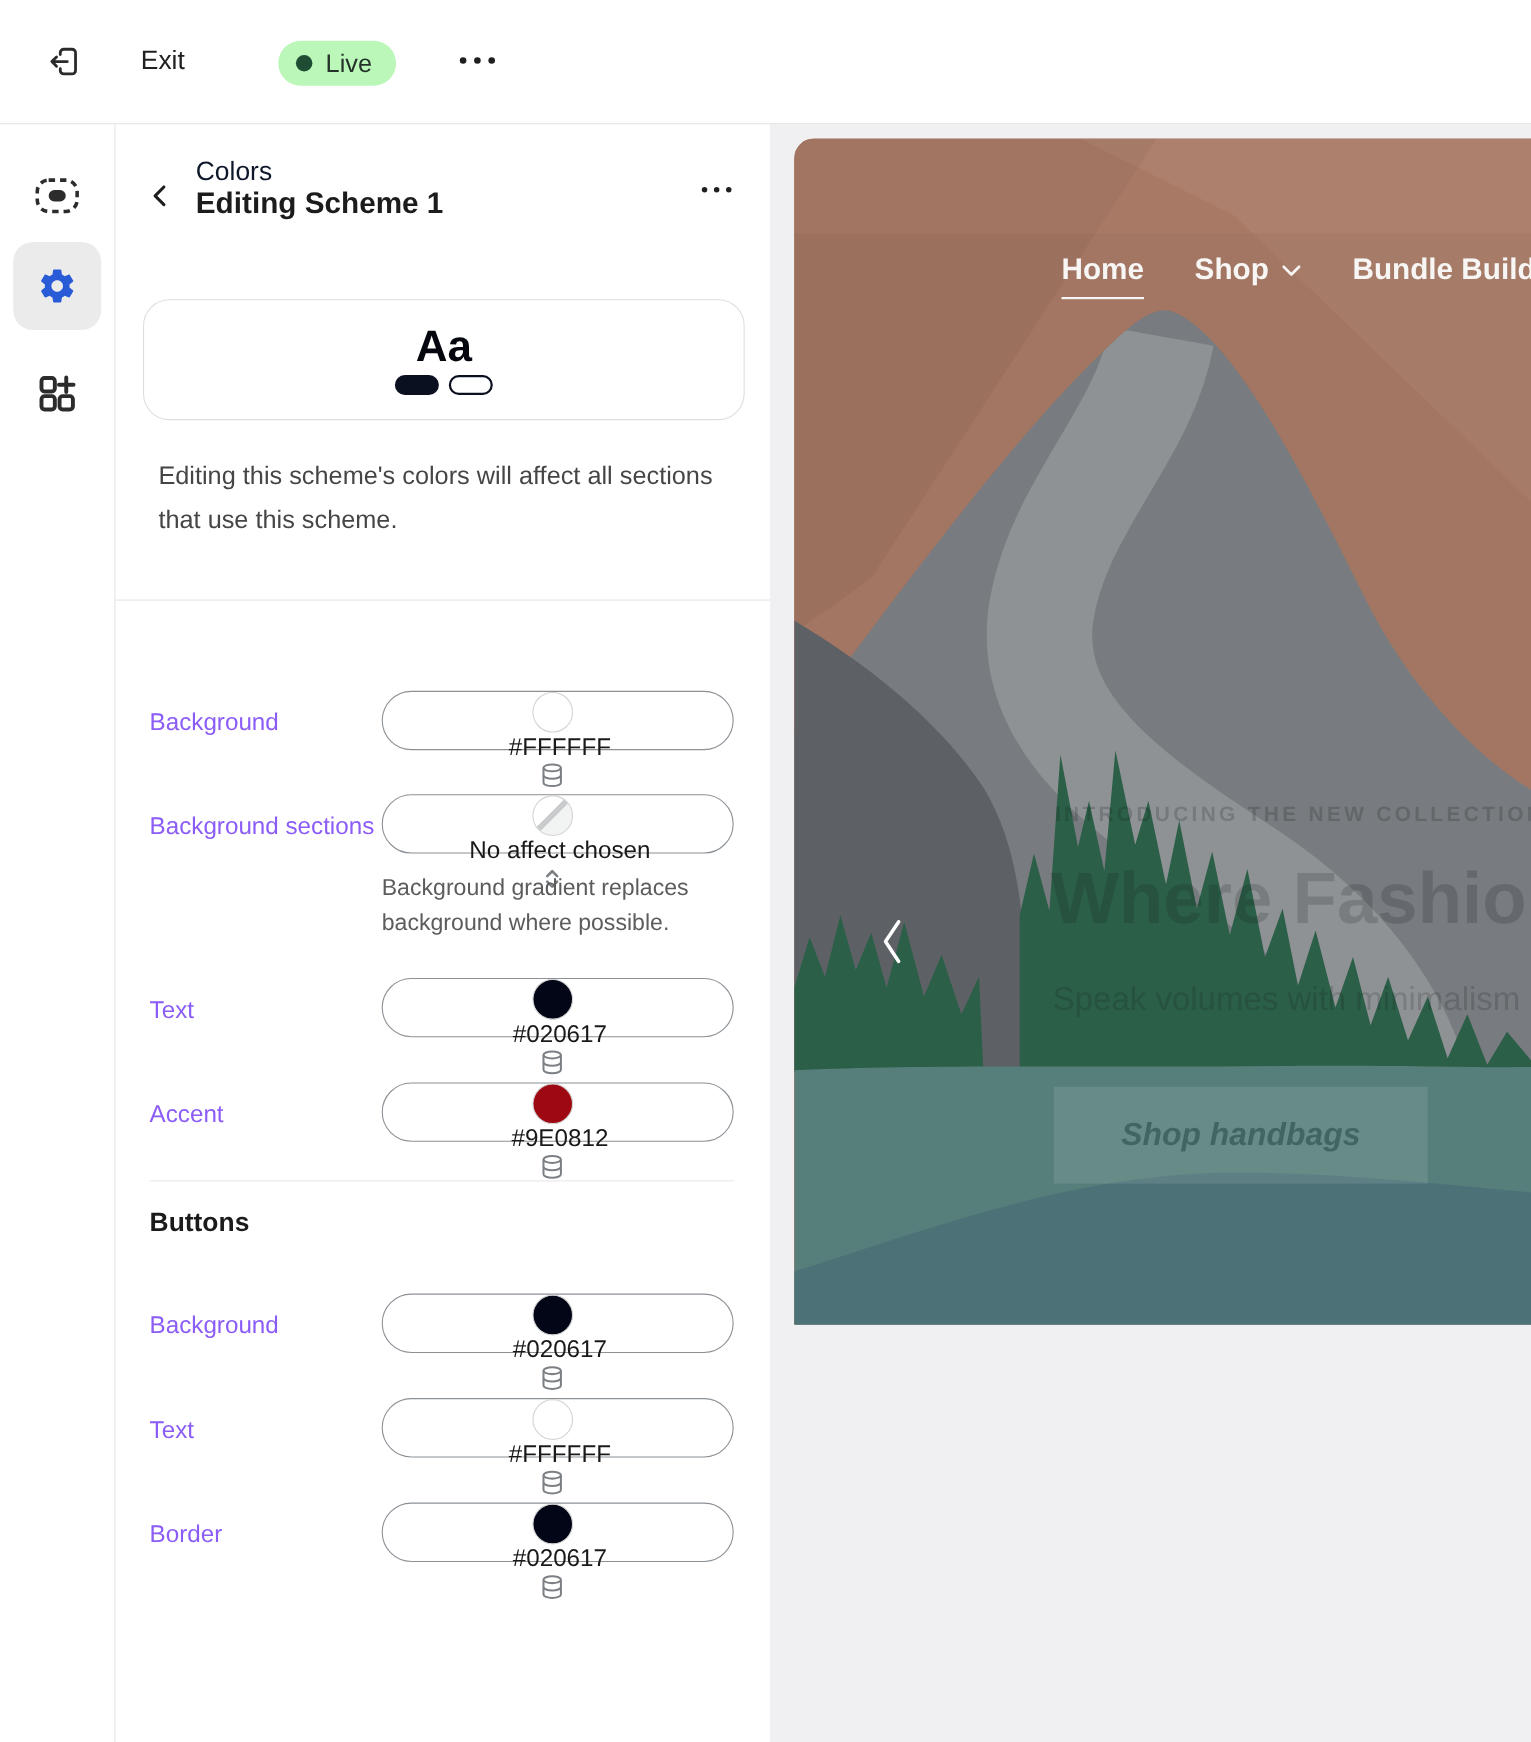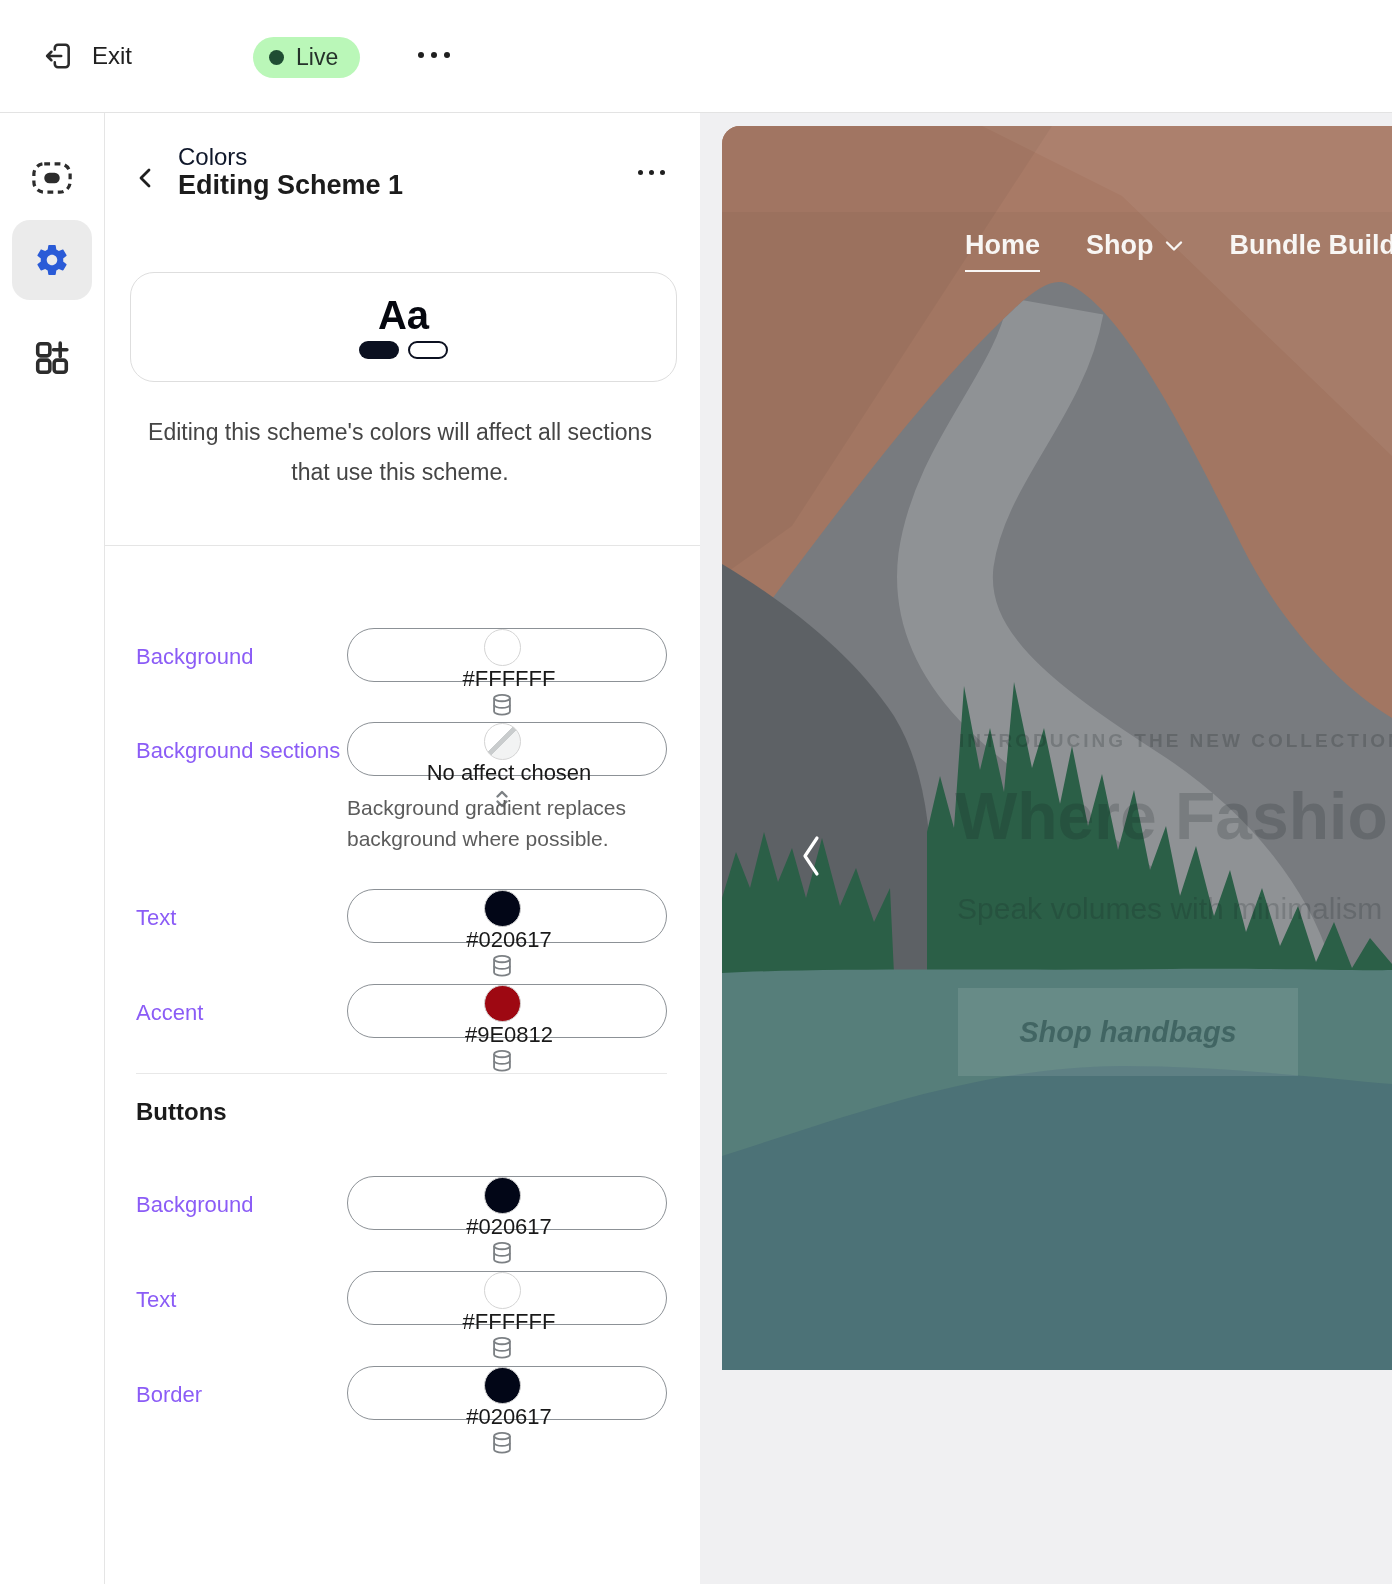--- a/index.html
+++ b/index.html
@@ -5,21 +5,21 @@
   html,body{margin:0;padding:0;}
   body{
     width:1392px;height:1584px;position:relative;overflow:hidden;
     font-family:"Liberation Sans",sans-serif;background:#ffffff;color:#1a1a1a;
     -webkit-font-smoothing:antialiased;
   }
   
   .topbar{position:absolute;left:0;top:0;width:1392px;height:112px;background:#fff;
     border-bottom:1px solid #e3e3e3;display:flex;align-items:center;z-index:5;}
   .exit-btn{display:flex;align-items:center;gap:18px;margin-left:42px;cursor:pointer;}
-  .exit-btn .label{font-size:24px;font-weight:500;color:#202020;}
+  .exit-btn .label{font-size:24px;font-weight:500;color:#202020;margin-left:36px;}
   .live-badge{position:absolute;left:253px;top:37px;height:41px;padding:0 22px 0 16px;
     border-radius:21px;display:flex;align-items:center;gap:12px;font-size:23px;font-weight:500;color:#25322a;}
   .live-dot{width:15px;height:15px;border-radius:50%;}
   .topbar-menu{position:absolute;left:410px;top:44px;display:flex;gap:7px;cursor:pointer;padding:8px;}
   .dot{width:6px;height:6px;border-radius:50%;background:#1f1f1f;}
   
   .rail{position:absolute;left:0;top:112px;width:104px;bottom:0;background:#fff;border-right:1px solid #e5e5e5;z-index:4;}
   .rail-item{position:absolute;left:12px;width:80px;height:80px;border-radius:18px;
     display:flex;align-items:center;justify-content:center;cursor:pointer;}
   .rail-item.sections{top:26px;}
@@ -33,36 +33,36 @@
   .panel-title{position:absolute;left:74px;top:58px;font-size:27px;font-weight:700;color:#1c1c1c;}
   .header-menu{position:absolute;left:528px;top:52px;display:flex;gap:6px;cursor:pointer;padding:6px;}
   .header-menu .dot{width:5px;height:5px;}
   .scheme-card{position:absolute;left:26px;top:160px;width:545px;height:108px;border:1px solid #dedede;
     border-radius:24px;background:#fff;display:flex;flex-direction:column;align-items:center;justify-content:center;gap:6px;}
   .scheme-sample{font-size:40px;font-weight:600;color:#05070f;line-height:1;}
   .scheme-pills{display:flex;gap:9px;}
   .pill-swatch{width:40px;height:18px;border-radius:9px;}
   .pill-swatch.filled{background:#0b1020;}
   .pill-swatch.outline{background:#fff;border:2px solid #0b1020;box-sizing:border-box;}
-  .scheme-desc{position:absolute;left:40px;top:300px;width:512px;font-size:23px;line-height:40px;color:#454545;text-align:center;}
+  .scheme-desc{position:absolute;left:40px;top:300px;width:512px;font-size:23px;line-height:40px;color:#454545;}
   
   .row{position:absolute;left:32px;width:531px;display:flex;align-items:flex-start;}
   .row .flabel{width:211px;font-size:22px;color:#8b5cf6;line-height:32px;margin-top:13px;}
   .rcol{width:320px;display:flex;flex-direction:column;}
   .pill-input{height:54px;border:1px solid #8c9196;border-radius:27px;background:#fff;
     display:flex;align-items:center;box-sizing:border-box;padding:0 18px 0 8px;cursor:pointer;flex-direction:column;}
   .swatch{width:37px;height:37px;border-radius:50%;border:1px solid #d4d4d4;box-sizing:border-box;flex:none;}
   .swatch-none{background:linear-gradient(135deg,#ffffff 44%,#c9cccd 44%,#c9cccd 54%,#f2f3f3 54%);border:1px solid #d4d4d4;}
   .pill-text{flex:1;margin-left:14px;font-size:22px;color:#191919;white-space:nowrap;}
   .helper{margin-top:16px;font-size:21px;line-height:31px;color:#5c5c5c;}
   .sub-divider{position:absolute;left:32px;width:531px;height:1px;background:#e8e8e8;top:961px;}
   .buttons-heading{position:absolute;left:32px;top:986px;font-size:24px;font-weight:700;color:#1b1b1b;}
   
   .preview-bg{position:absolute;left:700px;top:112px;right:0;bottom:0;background:#f0f0f2;z-index:1;}
-  .preview{position:absolute;left:722px;top:126px;width:670px;height:1244px;border-top-left-radius:18px;
+  .preview{position:absolute;left:722px;top:126px;width:670px;height:1078px;border-top-left-radius:18px;
     overflow:hidden;z-index:2;background:#a87a66;}
   .scene{position:absolute;left:0;top:0;}
   .shop-nav{position:absolute;left:243px;top:104px;display:flex;align-items:center;gap:46px;
     font-size:27px;font-weight:600;color:#f8f6f4;white-space:nowrap;}
   .nav-link{cursor:pointer;}
   .nav-link.home{border-bottom:2px solid #f8f6f4;padding-bottom:9px;margin-bottom:-11px;}
   .nav-shop{display:flex;align-items:center;gap:10px;cursor:pointer;}
   .carousel-prev{position:absolute;left:74px;top:706px;width:30px;height:48px;cursor:pointer;}
   .hero-eyebrow{position:absolute;left:237px;top:604px;font-size:19px;font-weight:700;letter-spacing:3px;
     color:rgba(15,25,25,.20);white-space:nowrap;}

